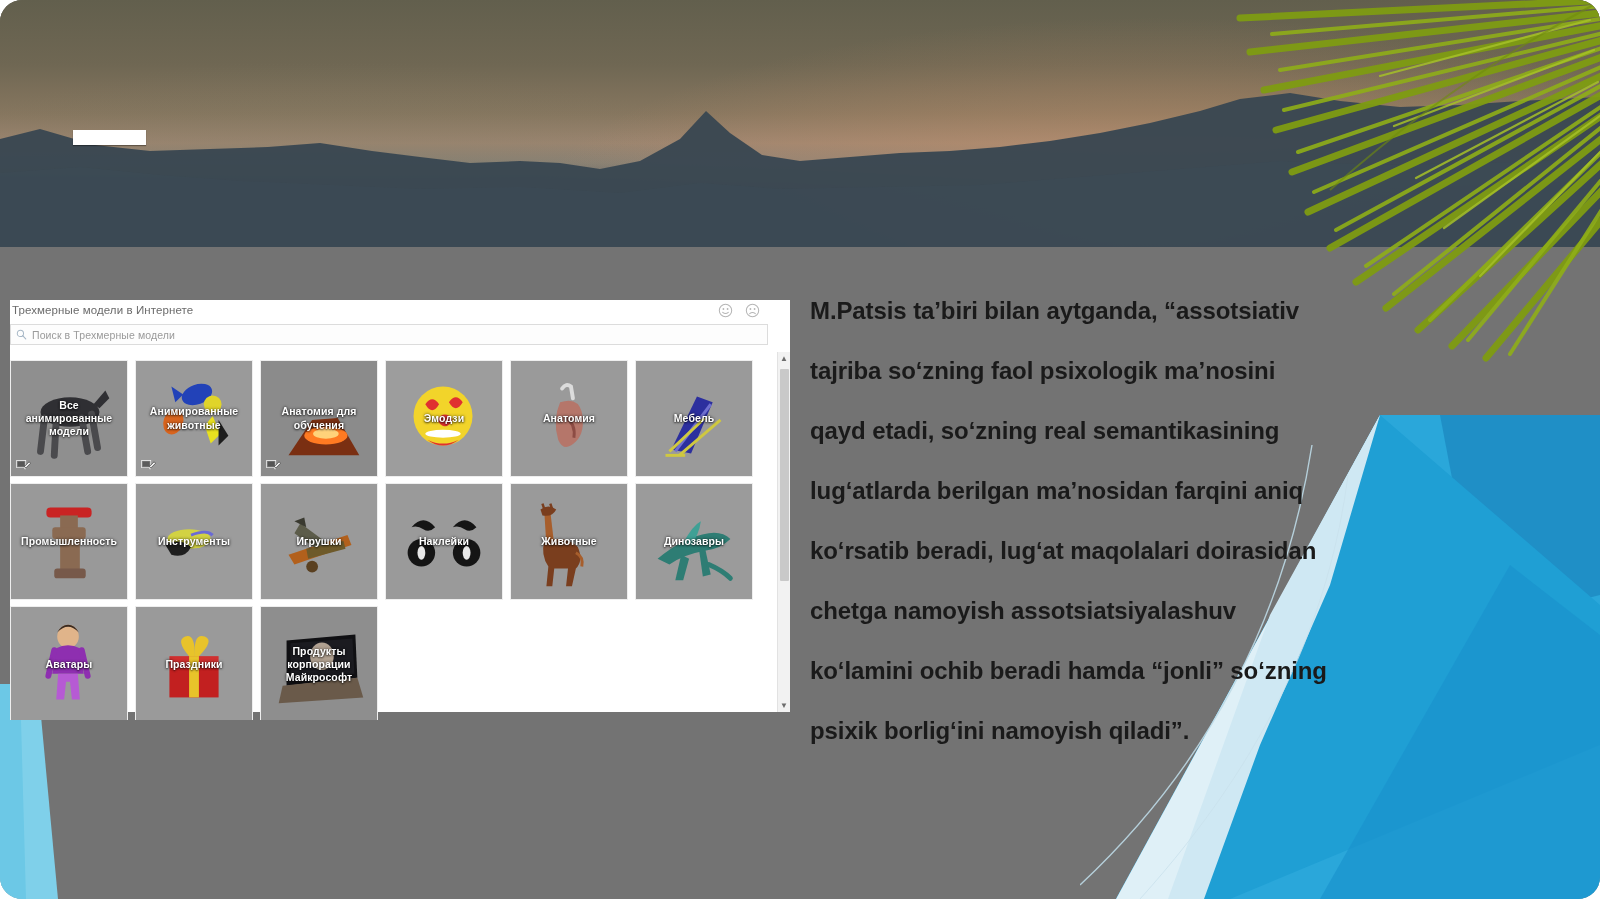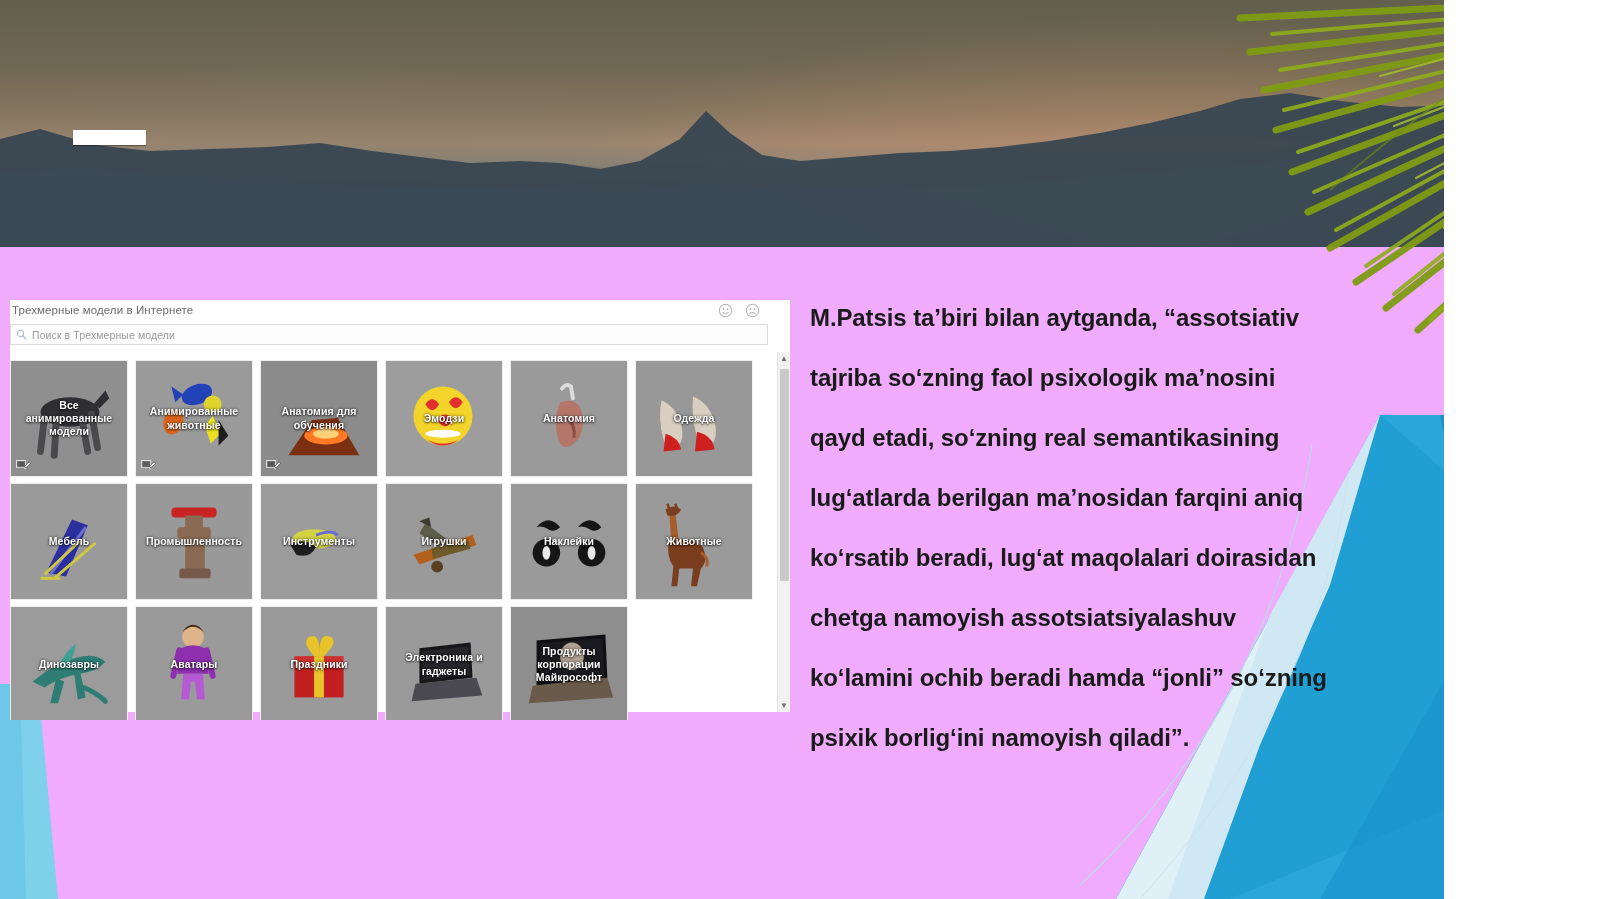--- a/index.html
+++ b/index.html
@@ -4,23 +4,24 @@
 <style>
   * { box-sizing: border-box; margin: 0; padding: 0; }
   html, body {
     width: 1600px; height: 899px;
     overflow: hidden;
     background: #ffffff;
     font-family: "Liberation Sans", "DejaVu Sans", sans-serif;
   }
   #stage {
     position: relative;
-    width: 1444px; height: 899px;
-    background: #f0abfc;
+    width: 1600px; height: 899px;
+    background: #737373;
     overflow: hidden;
+    border-radius: 22px;
   }
 
   
   #banner {
     position: absolute;
     left: 0; top: 0; width: 1600px; height: 247px;
     overflow: hidden;
     background: linear-gradient(180deg,
         #6c6a56 0%, #7a705c 28%, #8d7d68 45%, #a08572 56%, #7d7a74 64%, #4e5a62 72%, #3d4b55 100%);
   }
@@ -163,21 +164,21 @@
   .vscroll .thumb {
     position: absolute; left: 2px; top: 4px;
     width: 9px; height: 212px;
     background: #c9c9c9;
     border-radius: 1px;
   }
 
   
   #quote {
     position: absolute;
-    left: 810px; top: 288px;
+    left: 810px; top: 281px;
     width: 700px;
     z-index: 6;
   }
   #quote p {
     font-size: 24px;
     font-weight: 700;
     color: #1a1a1a;
     line-height: 60px;
     letter-spacing: -0.1px;
     white-space: nowrap;
@@ -384,32 +385,20 @@
                 <path d="M52 28 q4 -6 9 -2 l2 12" stroke="#dcdcdc" stroke-width="4" fill="none" stroke-linecap="round"></path>
       <path d="M50 42 q18 -6 22 10 q4 20 -6 30 q-12 12 -18 -2 q-6 -20 2 -38z" fill="#b5766a"></path>
       <path d="M56 58 q10 6 8 20" stroke="#8d4c44" stroke-width="3" fill="none"></path>
               </svg>
             </div>
             <div class="label">Анатомия</div>
           </div>
           <div class="card">
             <div class="thumb">
               <svg viewBox="0 0 118 117" preserveAspectRatio="none">
-                <rect width="118" height="117" fill="#989898"></rect>
-                <path d="M26 40 q14 6 20 24 q4 16 -4 24 q-10 6 -14 -8 q-6 -22 -2 -40z" fill="#d9cfc0"></path>
-      <path d="M30 74 q14 4 16 16 l-18 2 z" fill="#cf2020"></path>
-      <path d="M58 36 q16 6 22 26 q4 16 -4 24 q-10 6 -14 -8 q-6 -24 -4 -42z" fill="#d9cfc0"></path>
-      <path d="M62 72 q16 4 18 18 l-20 2 z" fill="#cf2020"></path>
-              </svg>
-            </div>
-            <div class="label">Одежда</div>
-          </div>
-          <div class="card">
-            <div class="thumb">
-              <svg viewBox="0 0 118 117" preserveAspectRatio="none">
                 <rect width="118" height="117" fill="#9a9a9a"></rect>
                 <path d="M36 90 L62 36 L78 42 L56 94 Z" fill="#2c2f9e"></path>
       <path d="M40 92 L76 44" stroke="#6f6fd0" stroke-width="3" fill="none"></path>
       <path d="M34 92 L70 58 M44 96 L86 60" stroke="#cfc840" stroke-width="3"></path>
       <path d="M30 96 L50 96" stroke="#cfc840" stroke-width="3"></path>
               </svg>
             </div>
             <div class="label">Мебель</div>
           </div>
           <div class="card">
@@ -507,31 +496,20 @@
               <svg viewBox="0 0 118 117" preserveAspectRatio="none">
                 <rect width="118" height="117" fill="#9a9a9a"></rect>
                 <rect x="34" y="56" width="50" height="36" fill="#c22020"></rect>
       <rect x="34" y="50" width="50" height="10" fill="#d03030"></rect>
       <rect x="54" y="50" width="10" height="42" fill="#e8c32a"></rect>
       <path d="M54 50 q-14 -16 -4 -20 q10 -4 10 20z" fill="#e8c32a"></path>
       <path d="M64 50 q16 -16 6 -20 q-12 -4 -10 20z" fill="#e8c32a"></path>
               </svg>
             </div>
             <div class="label">Праздники</div>
-          </div>
-          <div class="card">
-            <div class="thumb">
-              <svg viewBox="0 0 118 117" preserveAspectRatio="none">
-                <rect width="118" height="117" fill="#9a9a9a"></rect>
-                <path d="M34 42 L86 36 L88 72 L34 78 Z" fill="#17171a"></path>
-      <path d="M37 45 L84 40 L85 69 L37 74 Z" fill="#25252a"></path>
-      <path d="M30 78 L92 72 L98 90 L26 96 Z" fill="#4a4a50"></path>
-              </svg>
-            </div>
-            <div class="label">Электроника и гаджеты</div>
           </div>
           <div class="card">
             <div class="thumb">
               <svg viewBox="0 0 118 117" preserveAspectRatio="none">
                 <rect width="118" height="117" fill="#8e8e8e"></rect>
                 <path d="M26 34 L96 28 L98 72 L26 80 Z" fill="#101013"></path>
       <path d="M30 37 L93 32 L95 68 L30 75 Z" fill="#1b1b20"></path>
       <ellipse cx="62" cy="50" rx="12" ry="14" fill="#cbb9a6" opacity="0.85"></ellipse>
       <path d="M22 80 L98 72 L104 92 L18 98 Z" fill="#6a5a4a"></path>
               </svg>

